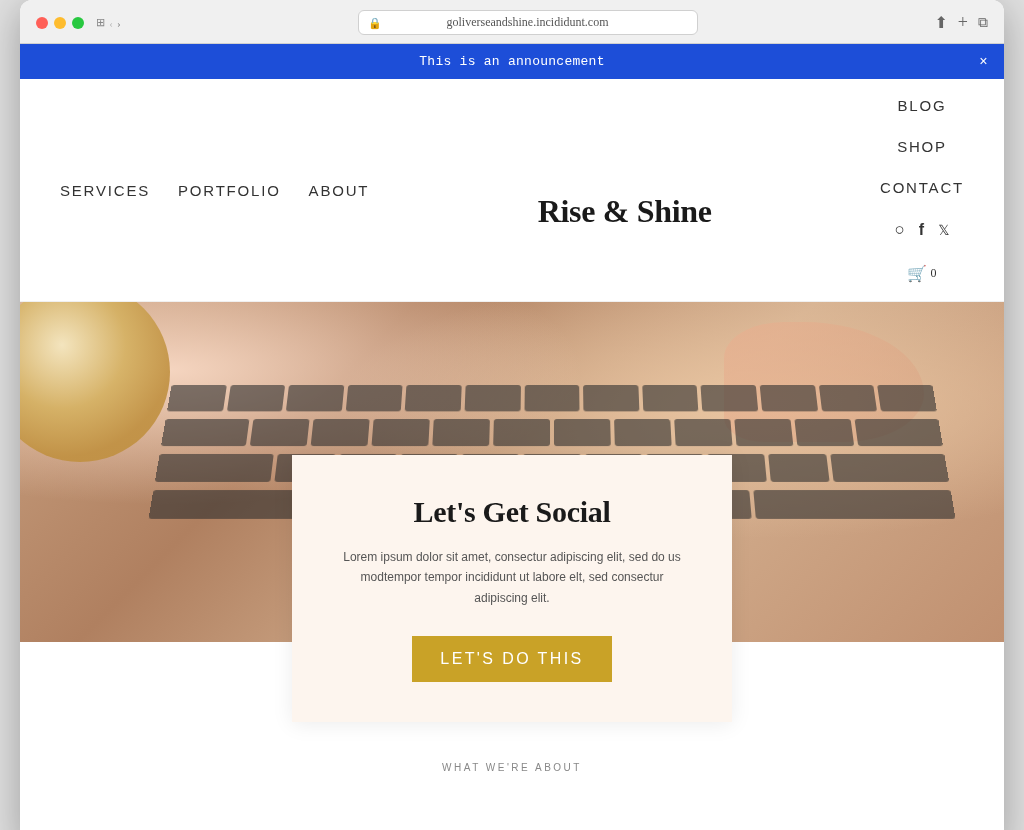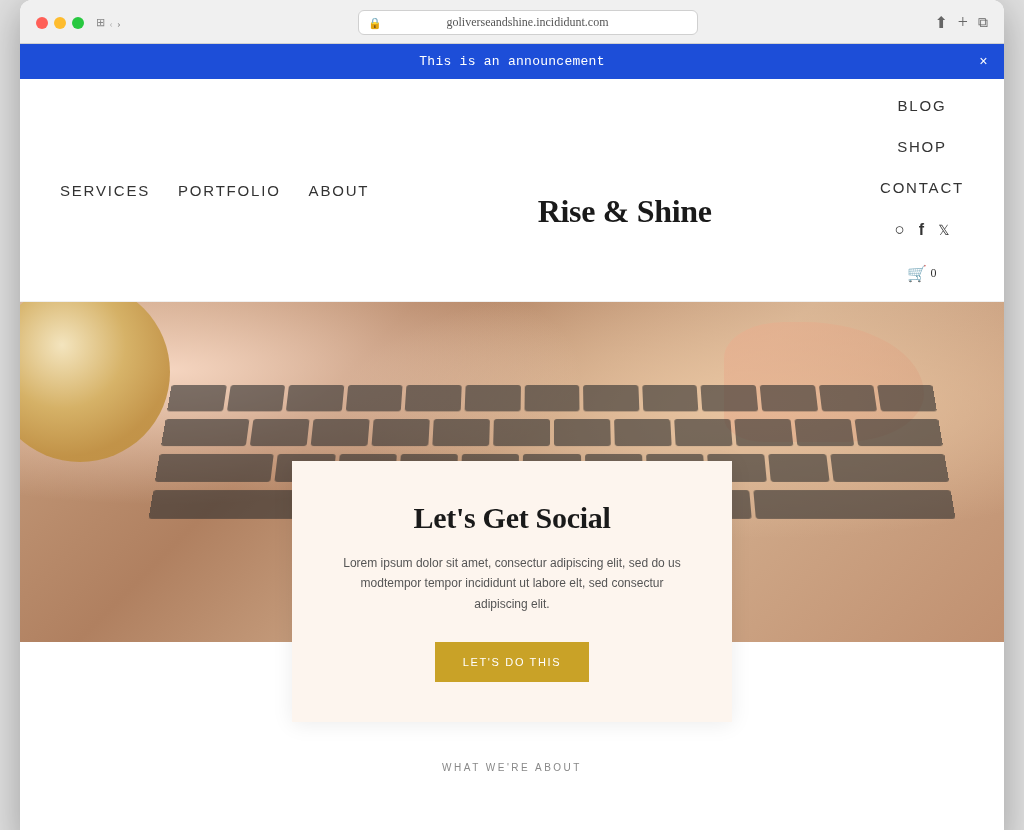--- a/index.html
+++ b/index.html
@@ -289,21 +289,21 @@
       color: #555;
       line-height: 1.7;
       margin-bottom: 28px;
     }
 
     .card-button {
       display: inline-block;
       background: #c9a227;
       color: #fff;
       font-family: 'Arial', sans-serif;
-      font-size: 11px;
+      font-size: 16px;
       letter-spacing: 0.15em;
       text-transform: uppercase;
       padding: 14px 28px;
       cursor: pointer;
       border: none;
     }
 
     
     .below-hero {
       padding-top: 120px;

